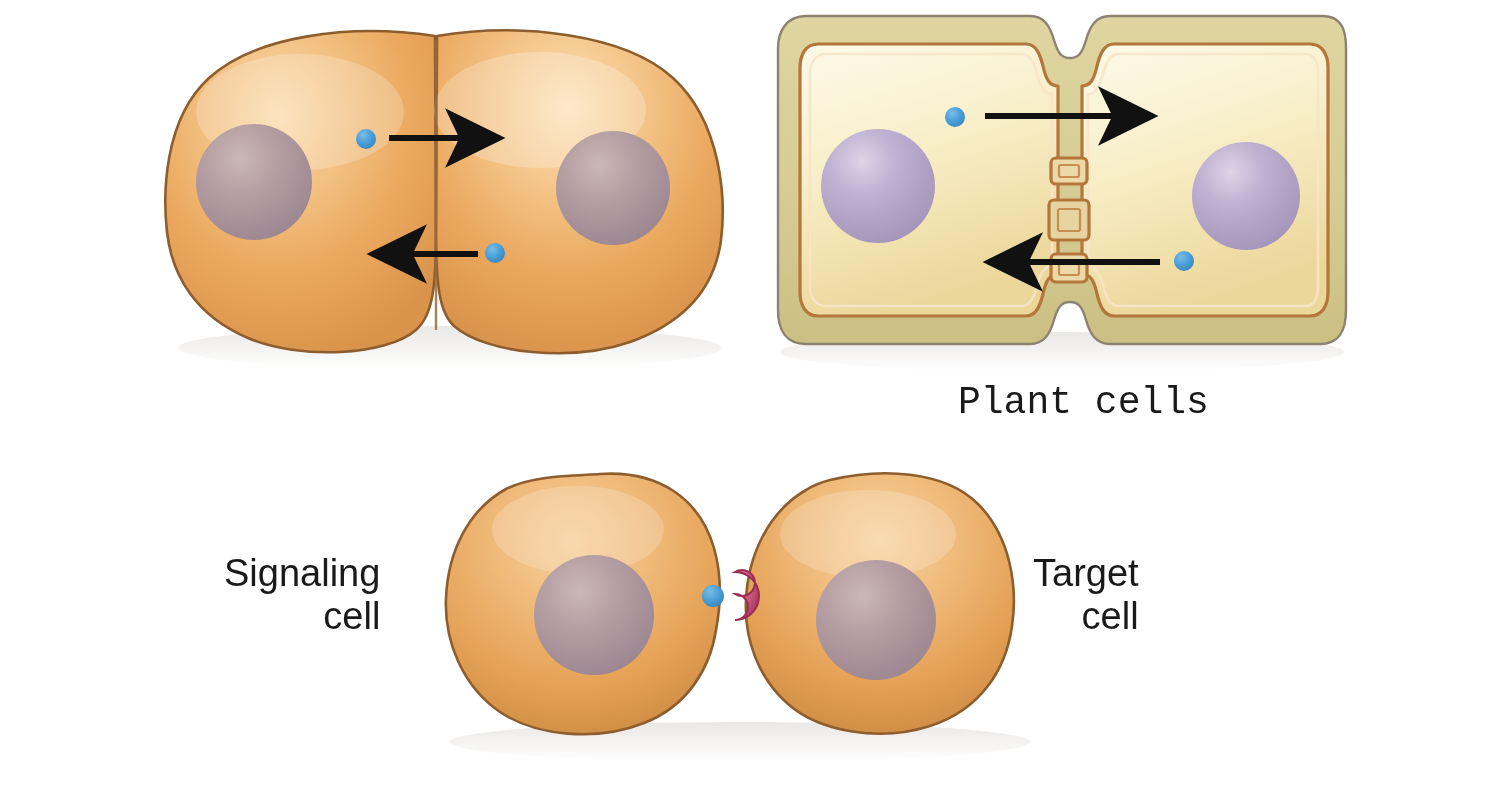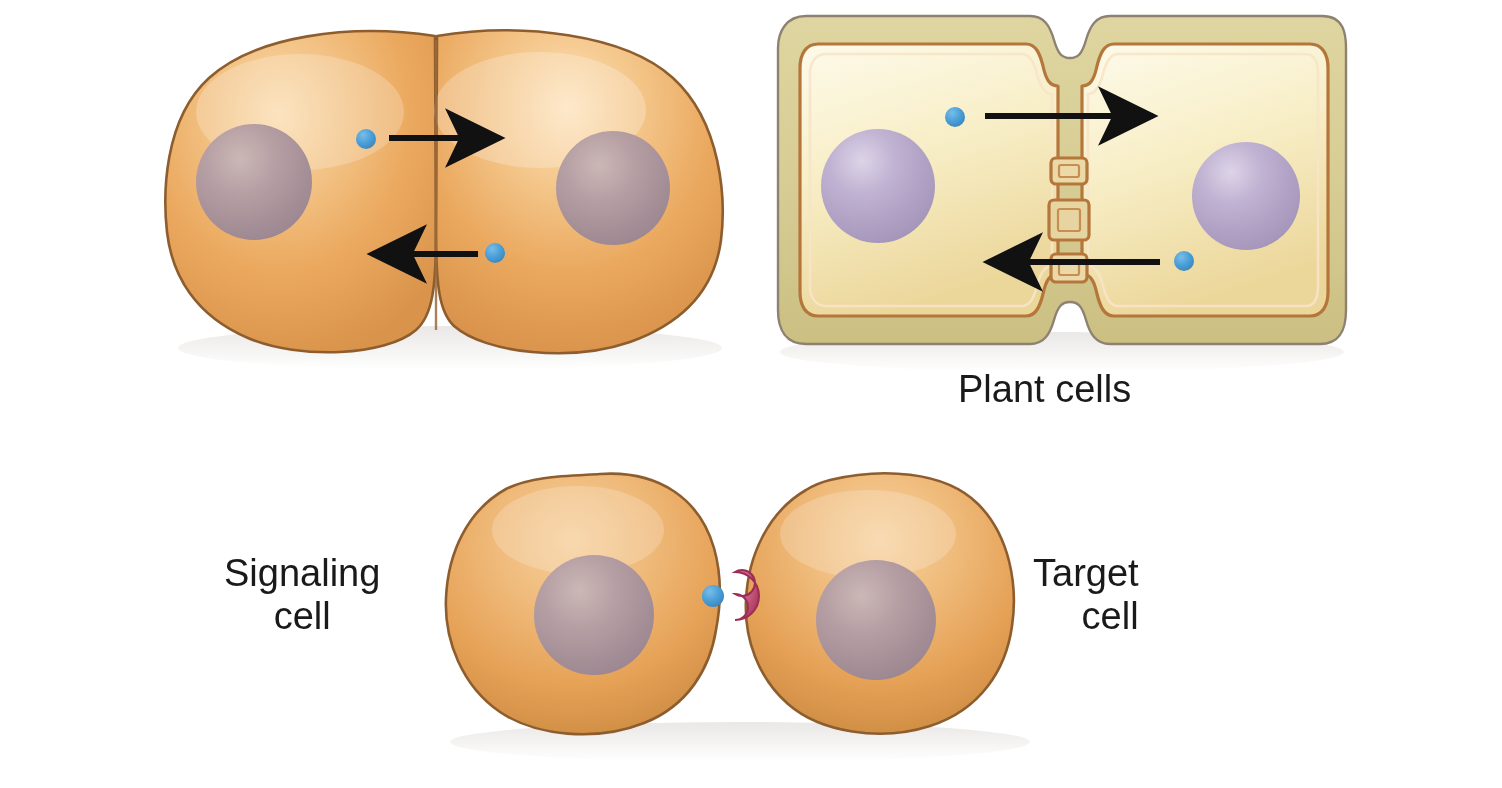--- a/index.html
+++ b/index.html
@@ -3,22 +3,22 @@
 <meta charset="utf-8">
 <style>
   html,body{margin:0;padding:0;background:#ffffff;}
   body{width:1502px;height:788px;overflow:hidden;
        font-family:"Liberation Sans",sans-serif;}
   #stage{position:relative;width:1502px;height:788px;background:#fff;}
   svg.figure{position:absolute;left:0;top:0;width:1502px;height:788px;display:block;}
   .lbl{position:absolute;color:#1a1a1a;font-family:"Liberation Sans",sans-serif;
        font-size:38px;line-height:1.14;font-weight:400;white-space:pre;}
   #lbl-animal{left:303px;top:381px;}
-  #lbl-plant{left:958px;top:368px;}
-  #lbl-signaling{left:224px;top:552px;text-align:center;}
+  #lbl-plant{left:958px;top:381px;font-family:Liberation Mono, monospace;}
+  #lbl-signaling{left:224px;top:552px;text-align:right;}
   #lbl-target{left:1033px;top:552px;text-align:right;}
 </style>
 </head>
 <body>
 
 <div id="stage">
 
   <svg class="figure" viewBox="0 0 1502 788">
     <defs>
       <radialGradient id="animCytoL" cx="42%" cy="26%" r="78%">

